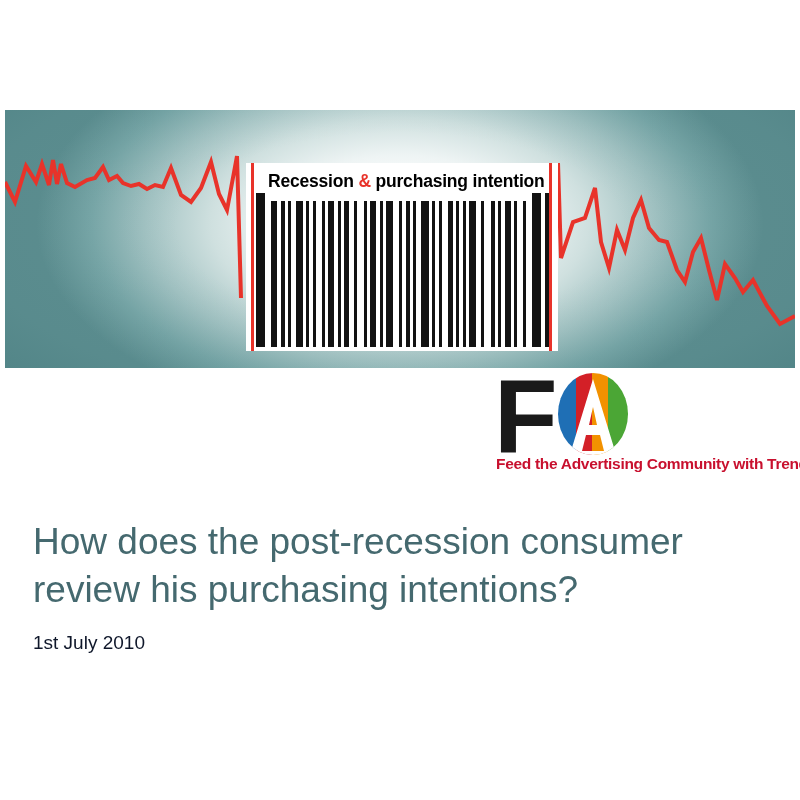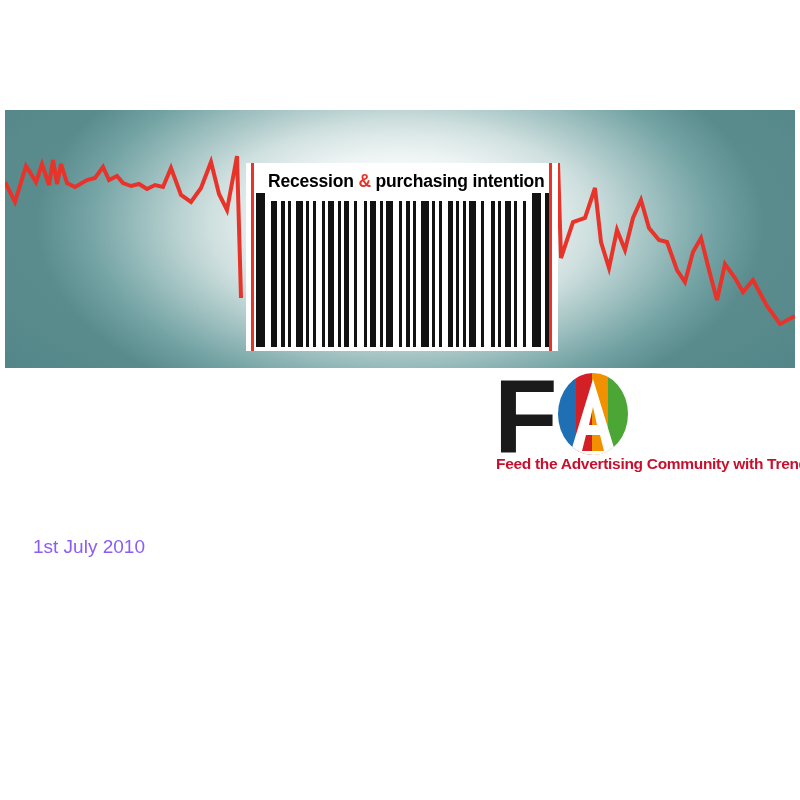--- a/index.html
+++ b/index.html
@@ -183,21 +183,21 @@
     font-weight: normal;
     color: #45696f;
     margin: 0;
     white-space: pre-line;
   }
   #page-date {
     margin-top: 18px;
     font-family: "Liberation Sans", sans-serif;
     font-size: 19px;
     font-weight: normal;
-    color: #8b5cf6;
+    color: #0f172a;
   }
 </style>
 </head>
 <body>
 
 <div id="hero-banner">
 
   <div id="hero-gradient"></div>
   <div id="hero-vignette"></div>
 
@@ -282,14 +282,16 @@
         <rect x="-2" y="78" width="74" height="6" fill="#ffffff"></rect>
       </g>
     </svg>
 
   </div>
 
   <div id="fact-tagline">Feed the Advertising Community with Trends</div>
 </div>
 
 <div id="title-block">
+  <h1 id="page-title">How does the post-recession consumer
+review his purchasing intentions?</h1>
   <div id="page-date">1st July 2010</div>
 </div>
 
 </body></html>

